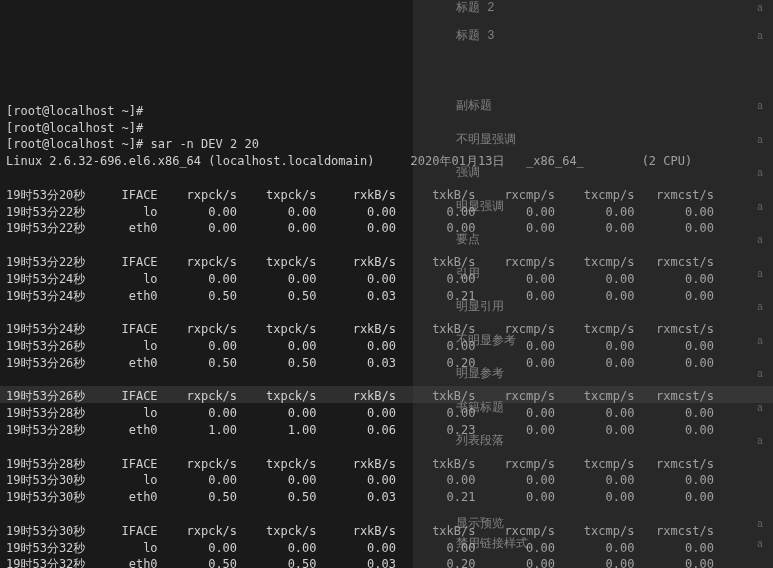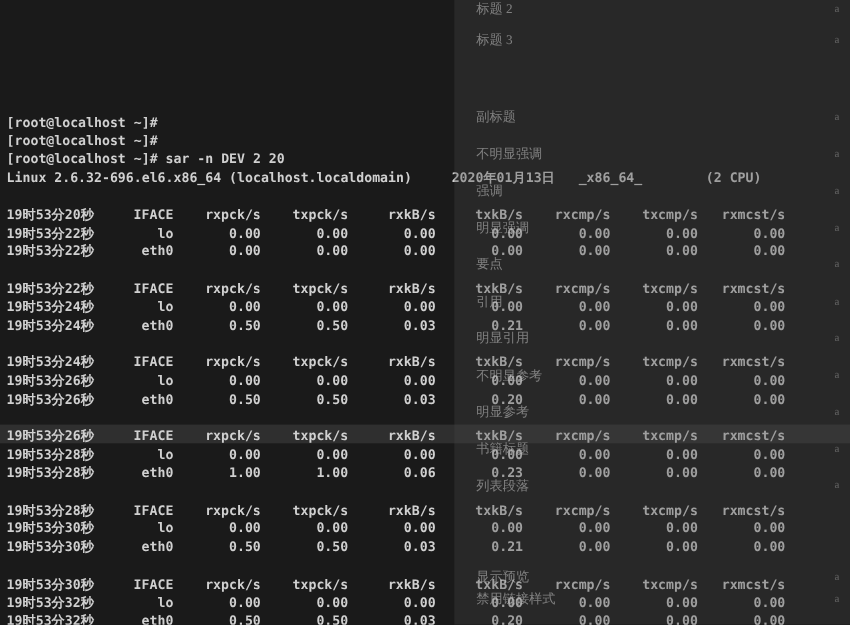--- a/index.html
+++ b/index.html
@@ -9,36 +9,37 @@
     font-family: "Consolas", "Monaco", monospace;
     font-size: 12px;
     line-height: 1.4;
     width: 773px;
     height: 568px;
     overflow: hidden;
     position: relative;
     padding: 2px 6px;
     white-space: pre;
   }
-  .line { white-space: pre; font-weight: bold; }
+  .line { white-space: pre; }
   .overlay {
     position: absolute;
     right: 0;
     top: 0;
     width: 360px;
     height: 568px;
     background: rgba(70,70,70,0.35);
     pointer-events: none;
     z-index: 2;
   }
   .overlay-item {
     position: absolute;
     color: rgba(200,200,200,0.55);
     font-size: 12px;
-    font-family: Liberation Serif, serif;
+    font-family: Liberation Mono, monospace;
+    margin-left: 23px;
   }
   .ov-small { font-size: 10px; color: rgba(160,160,160,0.5); }
   .hl-row {
     position: absolute;
     left: 0;
     width: 773px;
     height: 17px;
     background: rgba(90,90,90,0.35);
     z-index: 0;
   }

